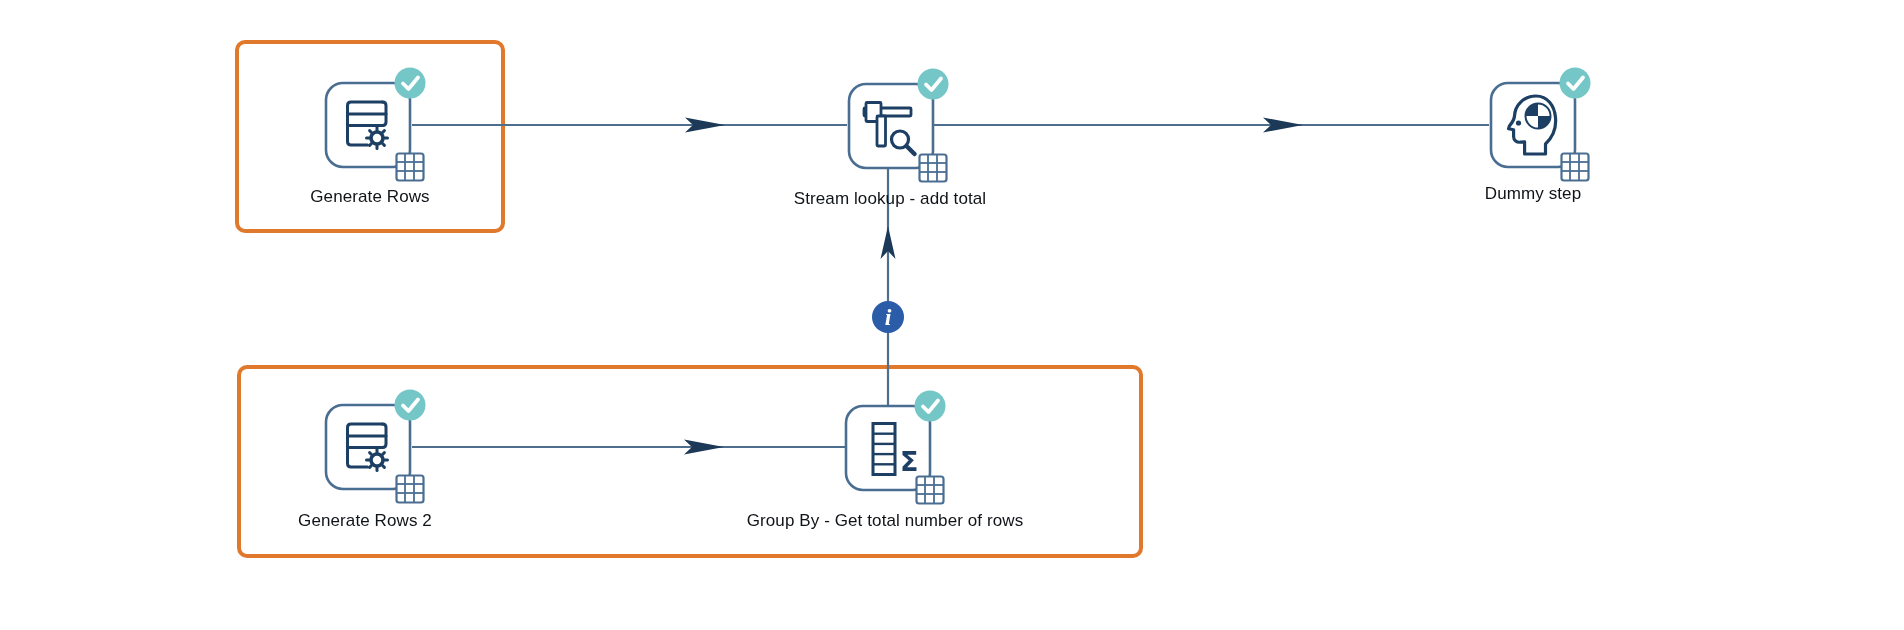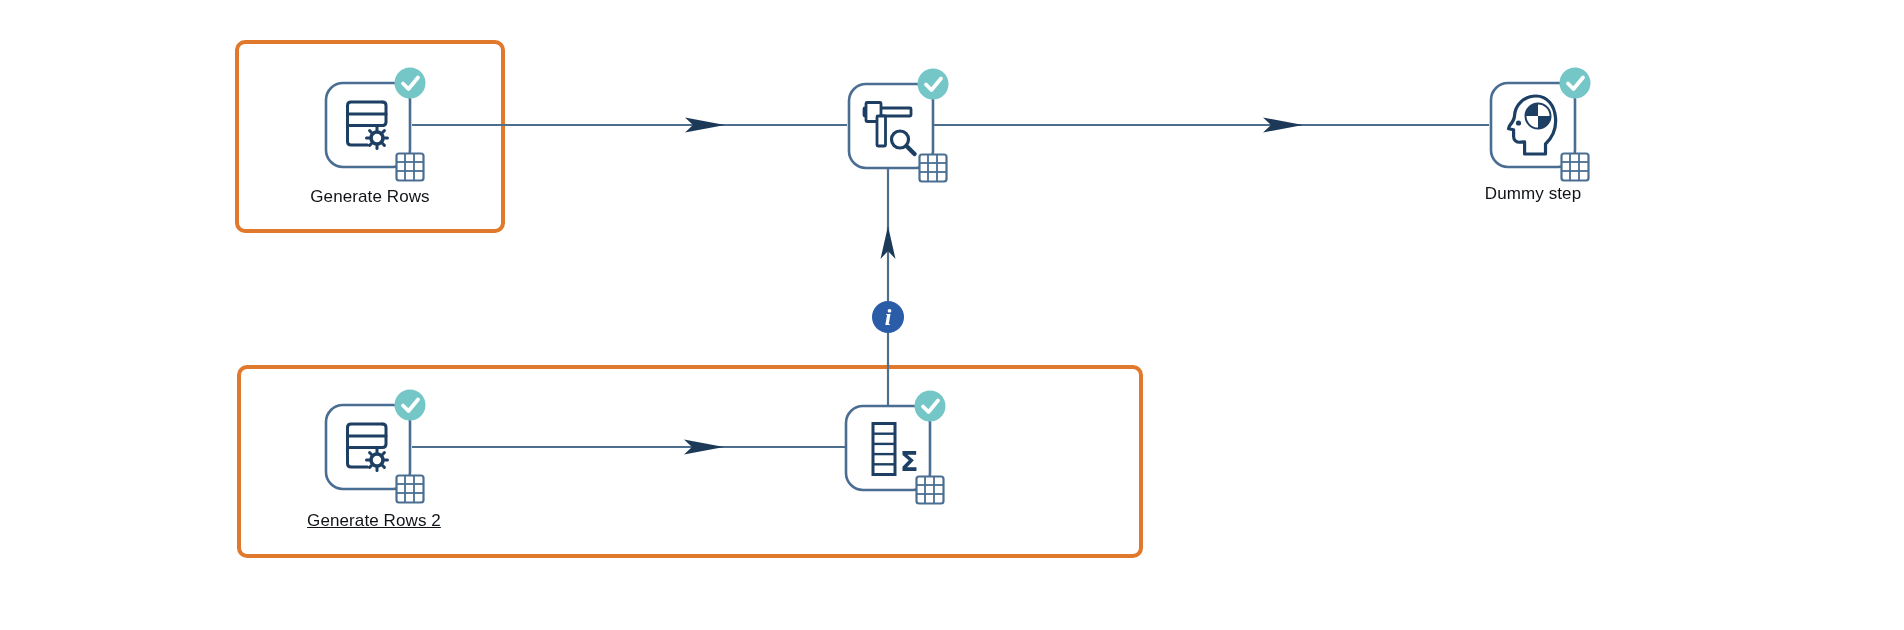--- a/index.html
+++ b/index.html
@@ -122,20 +122,21 @@
           <line x1="-5" y1="-13.5" x2="-5" y2="13.5"></line>
             <line x1="4" y1="-13.5" x2="4" y2="13.5"></line>
         </g>
       </g>
       <g transform="translate(96,16)">
         <circle r="15.5" fill="#74c6c7"></circle>
         <path d="M-7 0.5 L-1.5 6 L8 -5.5" fill="none" stroke="#ffffff" stroke-width="3.8" stroke-linecap="round" stroke-linejoin="round"></path>
       </g>
     </svg>
   </div>
+  <div class="step-label" style="left:890px; top:187px;">Stream lookup - add total</div>
 
   <div class="node" style="left:1478.5px; top:67px;">
     <svg width="120" height="120" viewBox="0 0 120 120">
       <rect x="12" y="16" width="84" height="84" rx="17" fill="#ffffff" stroke="#4a6e92" stroke-width="2.6"></rect>
       <g>
         <path d="M57 29 C45 29 36 38 35.5 49 C35.2 52.6 33.4 55.4 30.4 59 L29.6 61.8 L34.6 62.8 L34.6 69.5
                  C34.6 73.5 37.6 75.6 41.6 75.2 L45.6 74.8 L45.6 87 L66.5 87 L66.5 77
                  C73.5 70.5 77.5 61 76.5 50.5 C75.4 38.5 68.5 29 57 29 Z" fill="#ffffff" stroke="#1c3f63" stroke-width="3.2" stroke-linejoin="round"></path>
         <g>
           <circle cx="59" cy="49" r="12.5" fill="#ffffff" stroke="#1c3f63" stroke-width="2"></circle>
@@ -191,21 +192,21 @@
           <line x1="-5" y1="-13.5" x2="-5" y2="13.5"></line>
             <line x1="4" y1="-13.5" x2="4" y2="13.5"></line>
         </g>
       </g>
       <g transform="translate(96,16)">
         <circle r="15.5" fill="#74c6c7"></circle>
         <path d="M-7 0.5 L-1.5 6 L8 -5.5" fill="none" stroke="#ffffff" stroke-width="3.8" stroke-linecap="round" stroke-linejoin="round"></path>
       </g>
     </svg>
   </div>
-  <div class="step-label" style="left:374px; top:509px;text-decoration:underline;">Generate Rows 2</div>
+  <div class="step-label" style="left:365px; top:509px;">Generate Rows 2</div>
 
   <div class="node" style="left:833.5px; top:389.5px;">
     <svg width="120" height="120" viewBox="0 0 120 120">
       <rect x="12" y="16" width="84" height="84" rx="17" fill="#ffffff" stroke="#4a6e92" stroke-width="2.6"></rect>
       <g>
         <rect x="39" y="33.5" width="22" height="51" fill="#ffffff" stroke="#1c3f63" stroke-width="3"></rect>
         <g stroke="#1c3f63" stroke-width="2.4">
           <line x1="39" y1="43.7" x2="61" y2="43.7"></line>
           <line x1="39" y1="53.9" x2="61" y2="53.9"></line>
           <line x1="39" y1="64.1" x2="61" y2="64.1"></line>
@@ -221,14 +222,15 @@
           <line x1="-5" y1="-13.5" x2="-5" y2="13.5"></line>
             <line x1="4" y1="-13.5" x2="4" y2="13.5"></line>
         </g>
       </g>
       <g transform="translate(96,16)">
         <circle r="15.5" fill="#74c6c7"></circle>
         <path d="M-7 0.5 L-1.5 6 L8 -5.5" fill="none" stroke="#ffffff" stroke-width="3.8" stroke-linecap="round" stroke-linejoin="round"></path>
       </g>
     </svg>
   </div>
+  <div class="step-label" style="left:885px; top:509px;">Group By - Get total number of rows</div>
 
 </div>
 
 </body></html>

